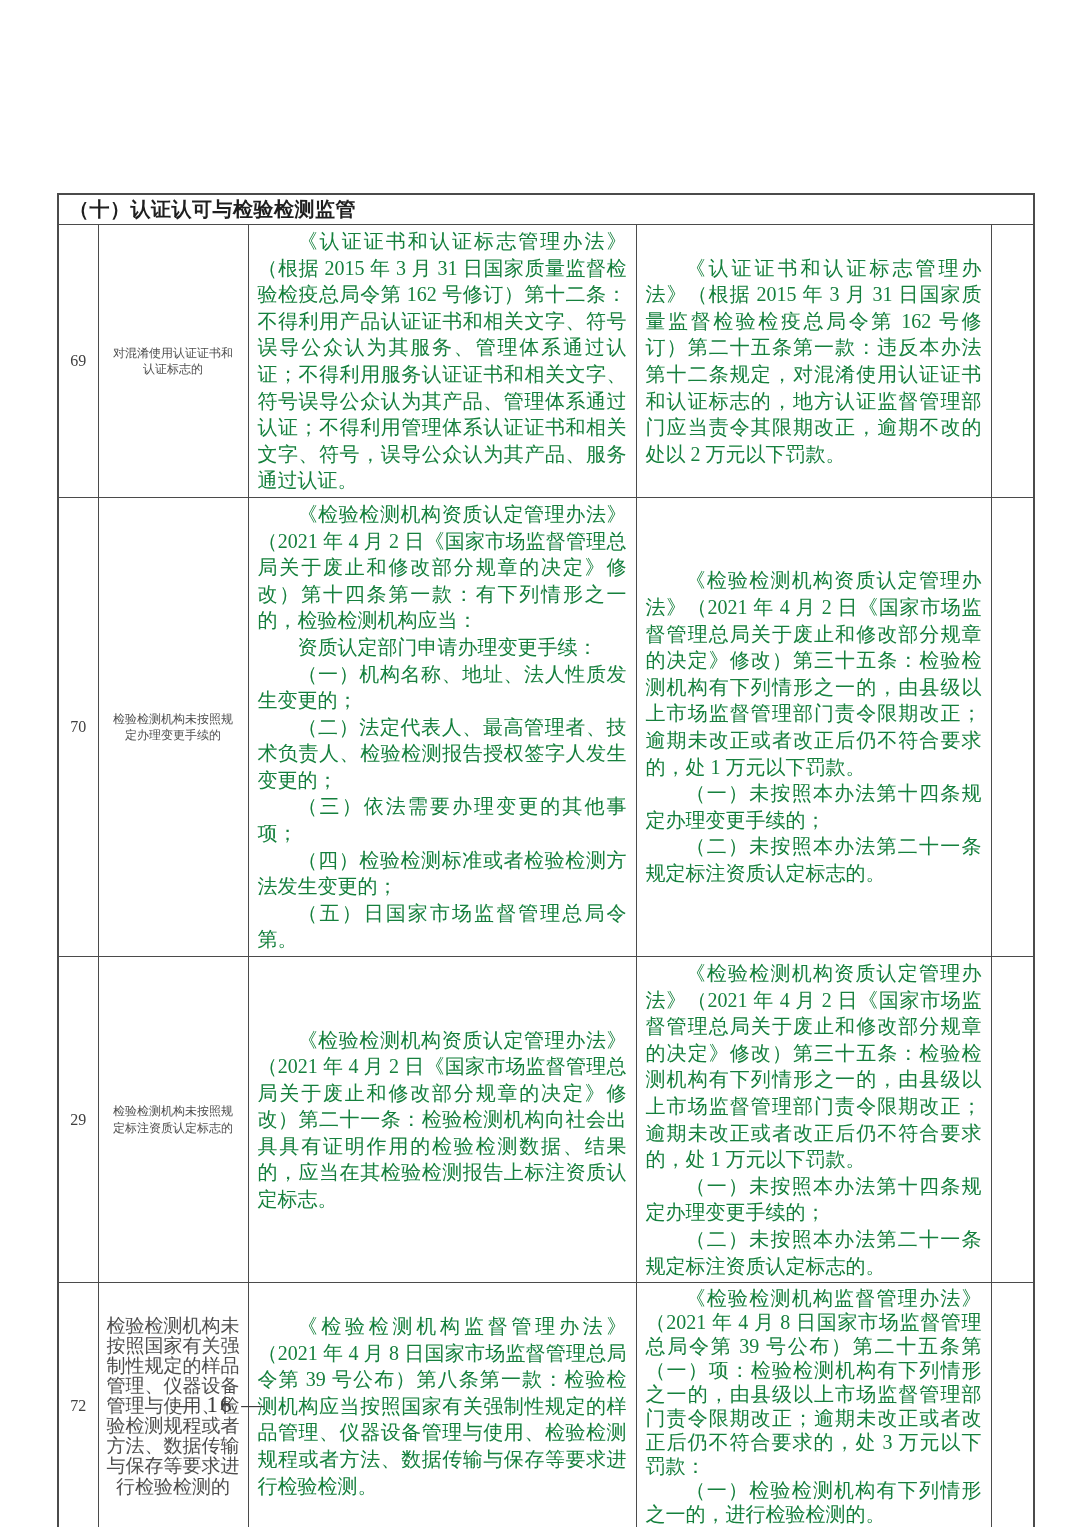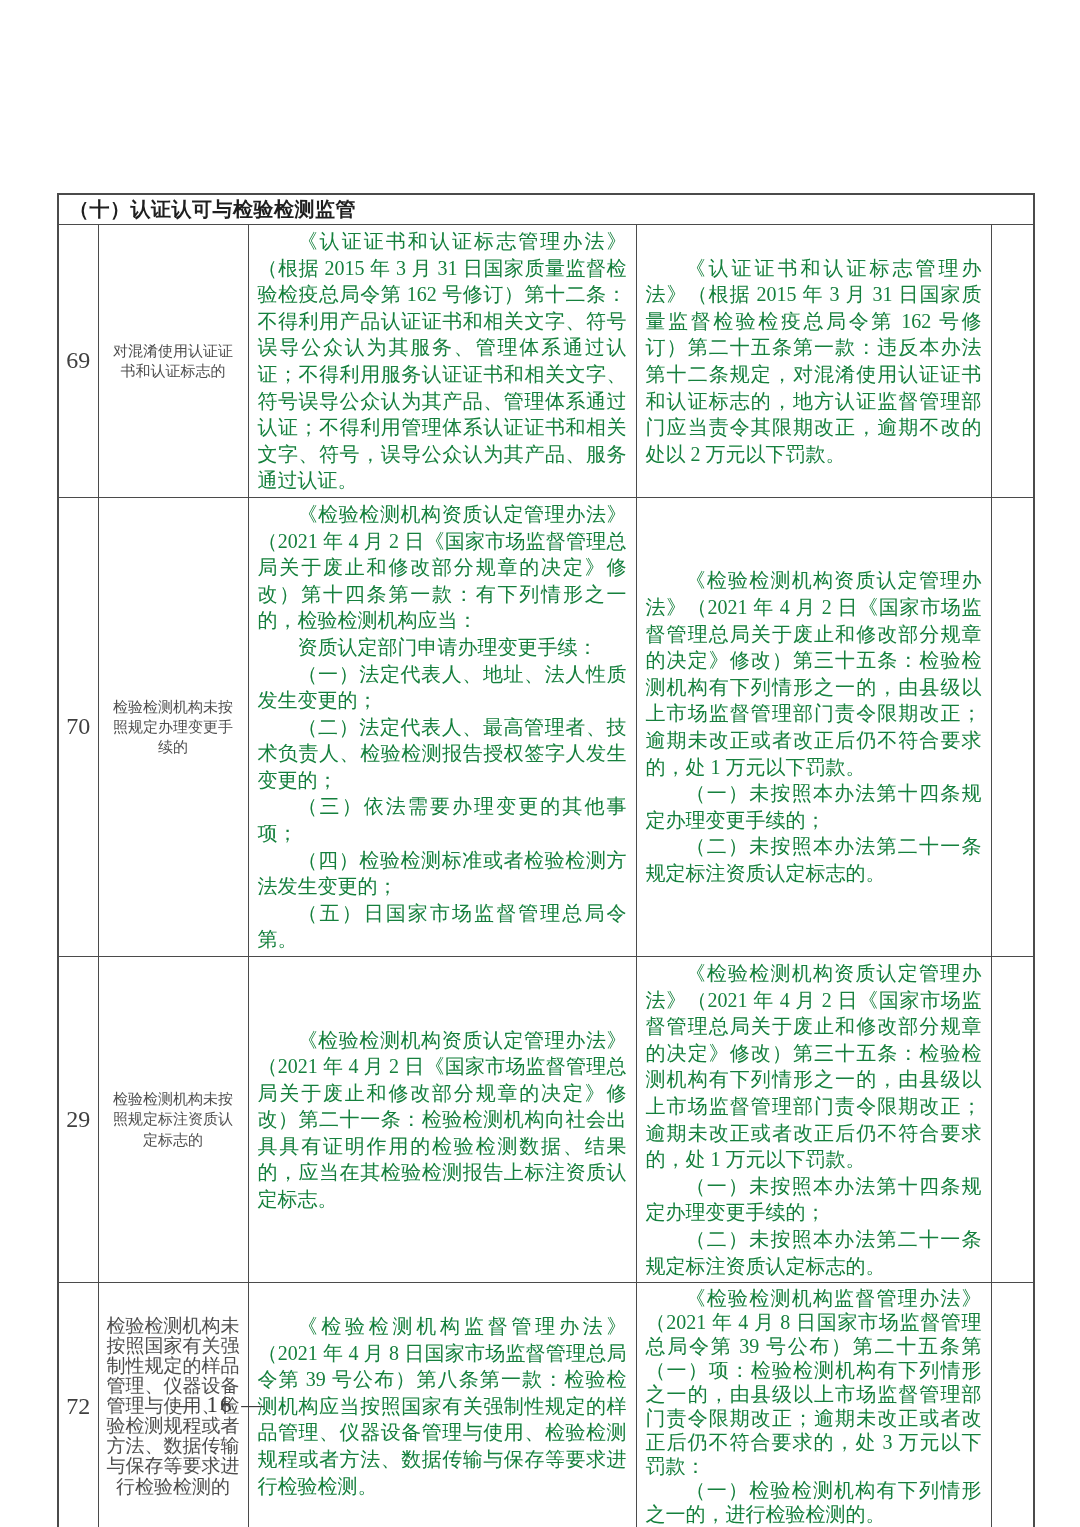--- a/index.html
+++ b/index.html
@@ -45,26 +45,26 @@
     padding: 1px 10px;
     letter-spacing: 0.5px;
   }
   tr.r69 { height: 260px; }
   tr.r70 { height: 358px; }
   tr.r71 { height: 280px; }
   tr.r72 { height: 222px; }
 
   td.num {
     text-align: center;
-    font-size: 24px;
+    font-size: 16px;
     color: #3f3f3f;
   }
   td.violation {
     text-align: center;
-    font-size: 15px;
+    font-size: 12px;
     line-height: 1.35;
     color: #4e4e4e;
     padding: 0 9px;
   }
   td.basis, td.penalty {
     text-align: justify;
     font-size: 20px;
     line-height: 1.33;
     color: #15803d;
     padding: 3px 9px;
@@ -119,21 +119,21 @@
           </td>
         <td class="blank"></td>
       </tr>
 
       <tr class="r70">
         <td class="num">70</td>
         <td class="violation">检验检测机构未按照规定办理变更手续的</td>
         <td class="basis">
             <p class="para">《检验检测机构资质认定管理办法》（2021 年 4 月 2 日《国家市场监督管理总局关于废止和修改部分规章的决定》修改）第十四条第一款：有下列情形之一的，检验检测机构应当：</p>
             <p class="para">资质认定部门申请办理变更手续：</p>
-            <p class="para">（一）法定代表人、地址、法人性质发生变更的；</p>
+            <p class="para">（一）机构名称、地址、法人性质发生变更的；</p>
             <p class="para">（二）法定代表人、最高管理者、技术负责人、检验检测报告授权签字人发生变更的；</p>
             <p class="para">（三）依法需要办理变更的其他事项；</p>
             <p class="para">（四）检验检测标准或者检验检测方法发生变更的；</p>
             <p class="para">（五）日国家市场监督管理总局令第。</p>
           </td>
         <td class="penalty">
             <p class="para">《检验检测机构资质认定管理办法》（2021 年 4 月 2 日《国家市场监督管理总局关于废止和修改部分规章的决定》修改）第三十五条：检验检测机构有下列情形之一的，由县级以上市场监督管理部门责令限期改正；逾期未改正或者改正后仍不符合要求的，处 1 万元以下罚款。</p>
             <p class="para">（一）未按照本办法第十四条规定办理变更手续的；</p>
             <p class="para">（二）未按照本办法第二十一条规定标注资质认定标志的。</p>
           </td>

